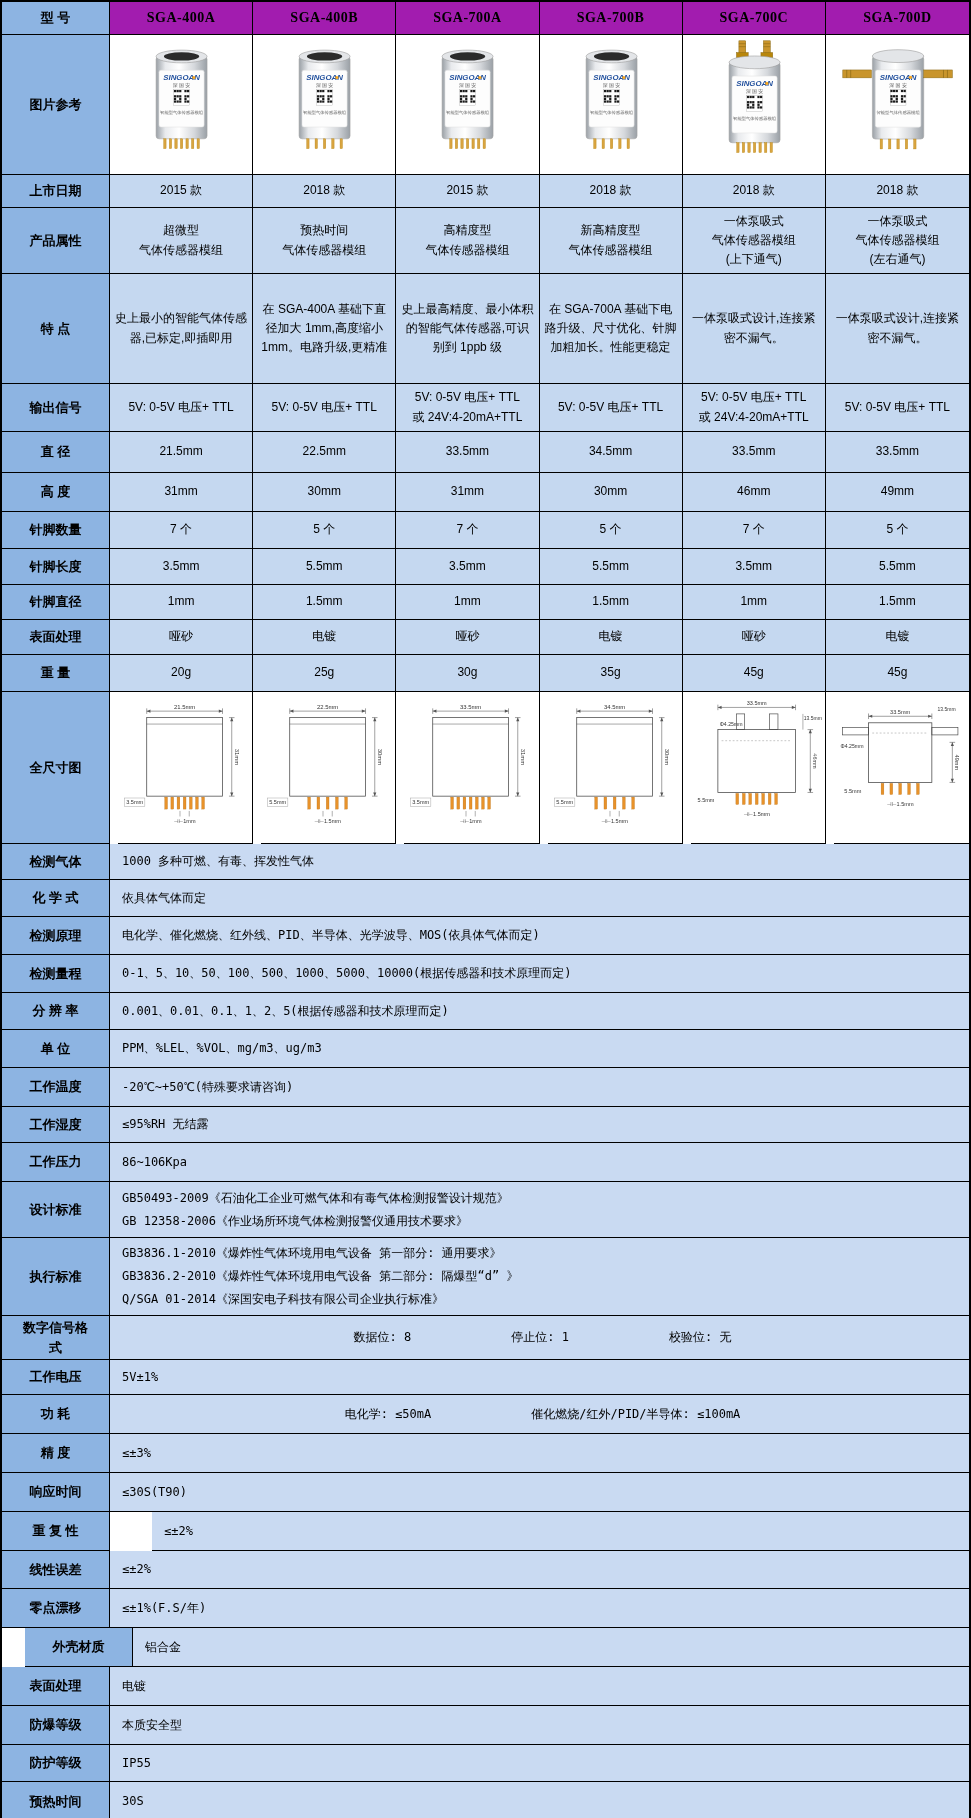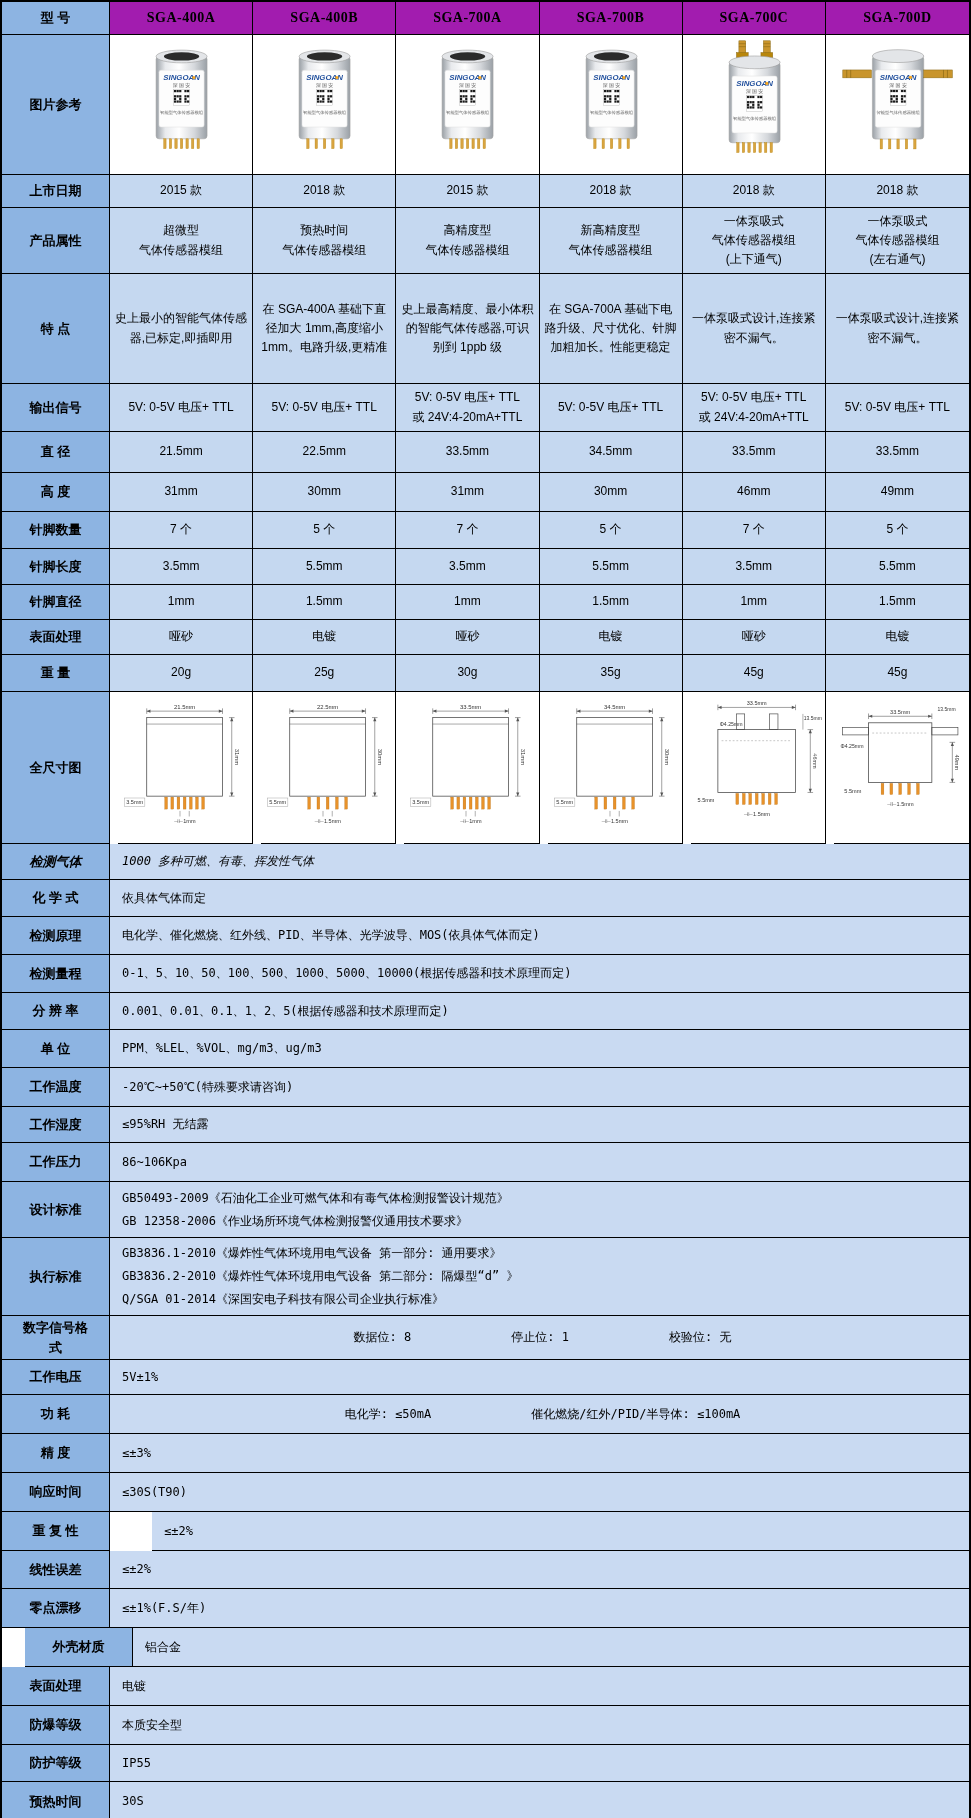--- a/index.html
+++ b/index.html
@@ -749,21 +749,21 @@
           <rect x="49.5" y="92" width="3" height="12" fill="#E8922A" stroke="#b06a10" stroke-width="0.3"></rect>
           <rect x="59" y="92" width="3" height="12" fill="#E8922A" stroke="#b06a10" stroke-width="0.3"></rect>
           <rect x="68.5" y="92" width="3" height="12" fill="#E8922A" stroke="#b06a10" stroke-width="0.3"></rect>
           <rect x="78" y="92" width="3" height="12" fill="#E8922A" stroke="#b06a10" stroke-width="0.3"></rect>
           <rect x="87.5" y="92" width="3" height="12" fill="#E8922A" stroke="#b06a10" stroke-width="0.3"></rect>
           <text x="10" y="102" font-size="6" fill="#333">5.5mm</text>
           <text x="70" y="116" text-anchor="middle" font-size="6" fill="#333">⊣⊢1.5mm</text>
         </svg>
       </div>
     </div>
-    <div class="grid2" style="min-height: 36px; font-style: italic;">
+    <div class="grid2" style="min-height: 36px;">
       <div class="lbl">检测气体</div>
       <div class="full-cell">
         <div class="fln">1000 多种可燃、有毒、挥发性气体</div>
       </div>
     </div>
     <div class="grid2" style="min-height: 37px;">
       <div class="lbl">化 学 式</div>
       <div class="full-cell">
         <div class="fln">依具体气体而定</div>
       </div>

